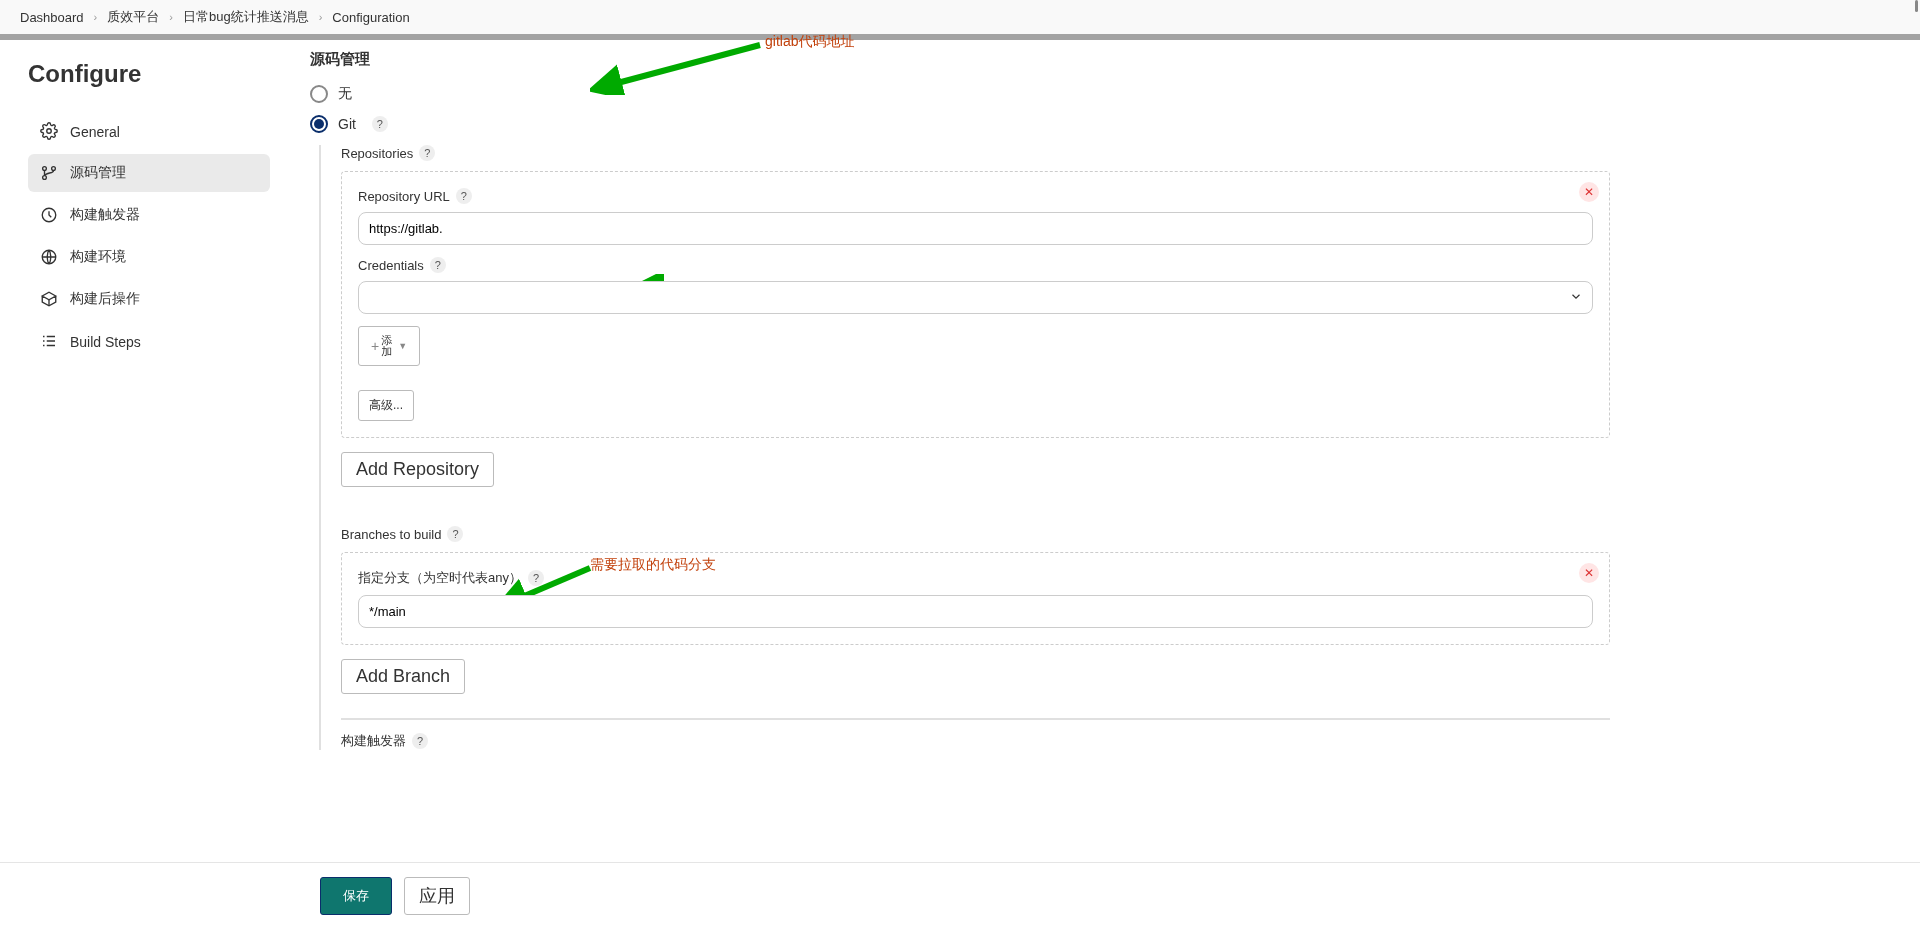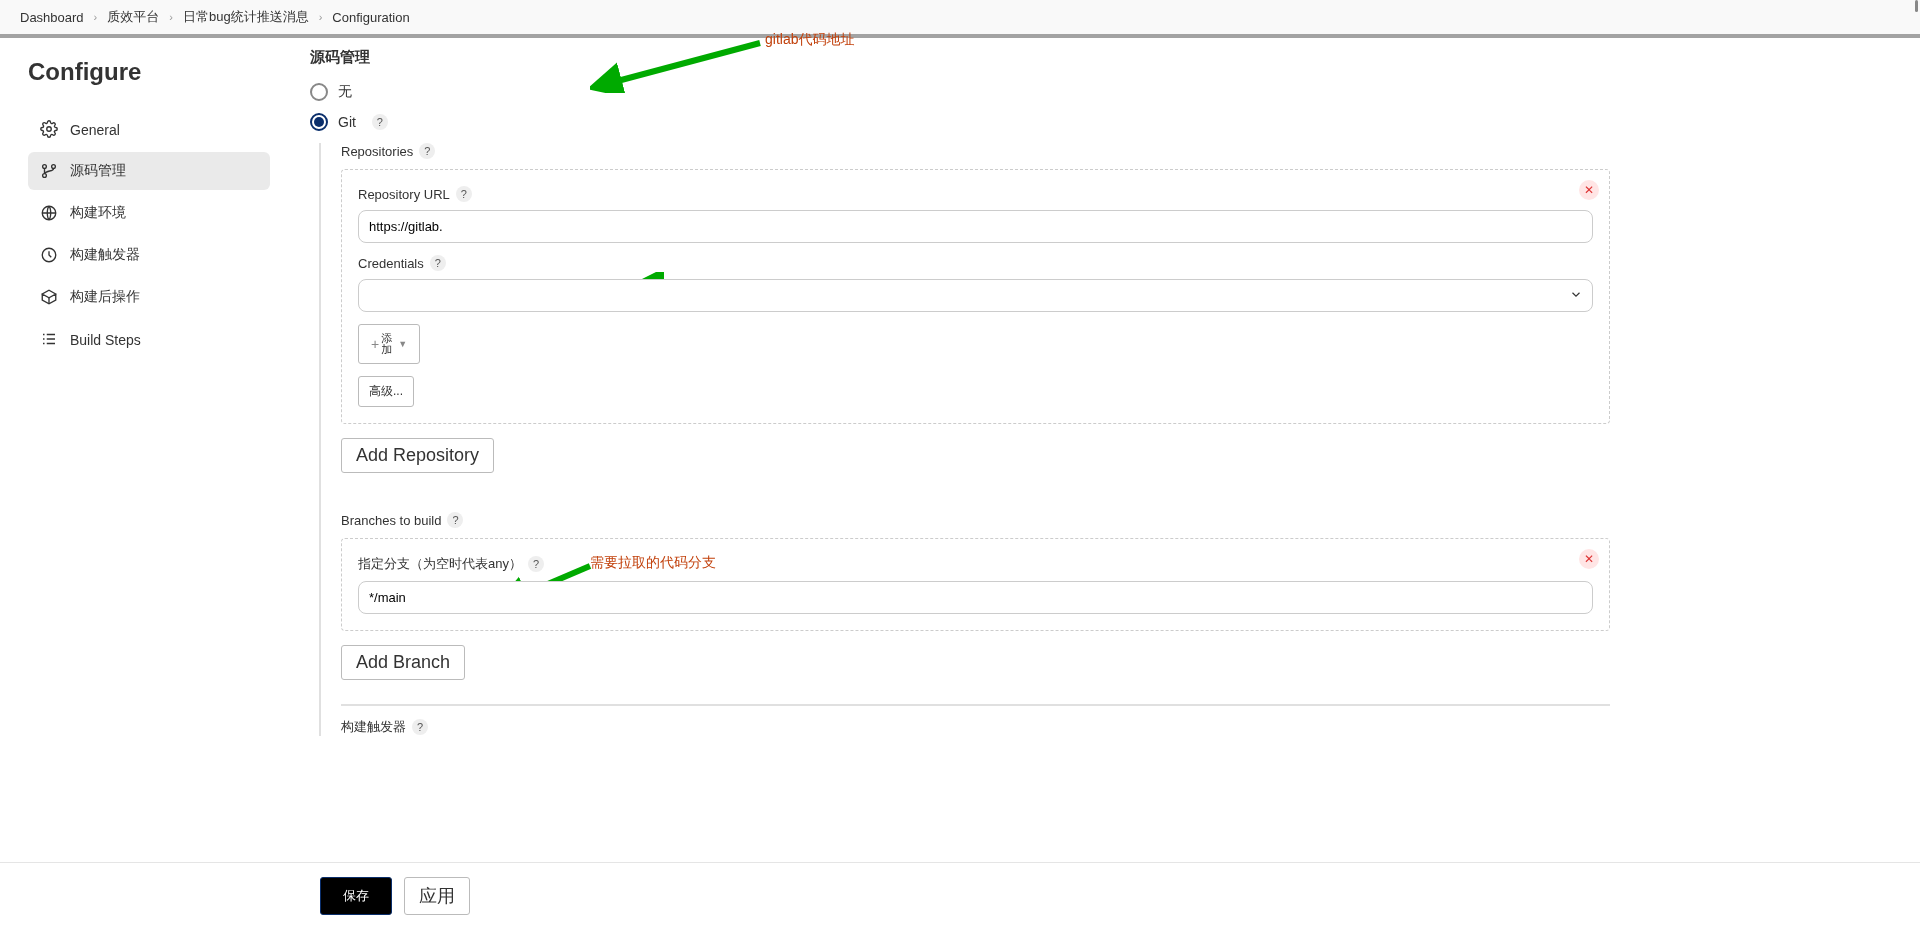--- a/index.html
+++ b/index.html
@@ -1,17 +1,17 @@
 <!DOCTYPE html>
 <html><head>
   <meta charset="utf-8">
   <style>
     * { box-sizing: border-box; margin: 0; padding: 0; }
     body { font-family: -apple-system, BlinkMacSystemFont, "Segoe UI", Arial, sans-serif; font-size: 14px; color: #333; background: #fff; }
-    .breadcrumb { display: flex; align-items: center; padding: 8px 20px; border-bottom: 4px solid #a3a3a3; font-size: 13px; color: #333; background: #f9f9f9; }
+    .breadcrumb { display: flex; align-items: center; padding: 8px 20px; border-bottom: 6px solid #a3a3a3; font-size: 13px; color: #333; background: #f9f9f9; }
     .breadcrumb .crumb { color: #333; }
     .breadcrumb .sep { margin: 0 10px; color: #999; font-size: 11px; }
     .layout { display: flex; }
     .sidebar { width: 290px; padding: 20px 20px 20px 28px; }
     .sidebar h1 { font-size: 24px; font-weight: 600; margin-bottom: 24px; }
     .side-item { display: flex; align-items: flex-end; padding: 10px 12px; border-radius: 6px; margin-bottom: 4px; cursor: pointer; font-size: 14px; color: #333; gap:12px;}
     .side-item.active { background: #eaeaea; font-weight: 500; }
     .side-icon { width: 18px; height: 18px; display:inline-flex; align-items:center; justify-content:center;}
     .side-icon svg { width:18px; height:18px; stroke:#333; fill:none; stroke-width:1.8;}
     .main { flex: 1; padding: 10px 0 120px 20px; max-width: 1320px; }
@@ -30,21 +30,21 @@
     .select-caret { position:absolute; right:10px; top:50%; transform:translateY(-50%); pointer-events:none;}
     .btn { border:1px solid #bbb; background:#fff; border-radius:3px; padding:6px 14px; font-size:18px; cursor:pointer; color:#333;}
     .btn-small { padding:6px 10px; font-size:12px;}
     .close-badge { position:absolute; top:10px; right:10px; width:20px; height:20px; border-radius:50%; background:#ffe5e5; color:#d33; display:flex; align-items:center; justify-content:center; font-size:12px; cursor:pointer;}
     .add-btn { display:inline-flex; align-items:center; gap:2px; border:1px solid #bbb; border-radius:3px; padding:8px 12px; font-size:12px; cursor:pointer; background:#fff; line-height:1.2;}
     .add-btn .plus { color:#888; font-size:14px;}
     .add-btn .caret { margin-left:4px; font-size:9px; color:#888;}
     .annot { position:absolute; color:#c2410c; font-size:14px; font-weight:400; pointer-events:none;}
     .arrow-svg { position:absolute; pointer-events:none;}
     .bottom-bar { position:fixed; bottom:0; left:0; right:0; background:#fff; border-top:1px solid #e5e5e5; padding:14px 0 14px 320px; display:flex; gap:12px; z-index:10;}
-    .btn-primary { background:#000000; color:#fff; border:1px solid #0a2e6b; border-radius:3px; padding:8px 22px; font-size:13px; cursor:pointer;}
+    .btn-primary { background:#0f766e; color:#fff; border:1px solid #0a2e6b; border-radius:3px; padding:8px 22px; font-size:13px; cursor:pointer;}
     .watermark { position:fixed; bottom:12px; right:18px; color:#ccc; font-size:13px; letter-spacing:0.5px; pointer-events:none;}
     .sep-line { border-bottom:2px solid #e0e0e0; margin:24px 0 12px;}
     .row-gap { margin-top:12px;}
     .scroll-indicator { position:fixed; right:2px; top:0; width:3px; height:12px; background:#888; border-radius:2px;}
     .main-rel { position:relative; }
   </style>
 </head>
 <body>
 
 <div class="breadcrumb">
@@ -78,33 +78,33 @@
             <circle cx="18" cy="6" r="2.5"></circle>
             <path d="M6 8.5v7M18 8.5c0 5-9 2-12 7"></path>
           </svg>
         </span>
       <span>源码管理</span>
     </div>
     <div class="side-item">
       <span class="side-icon">
           <svg viewBox="0 0 24 24">
             <circle cx="12" cy="12" r="9"></circle>
+            <path d="M12 7v5l3 3"></path>
+          </svg>
+        </span>
+      <span>构建触发器</span>
+    </div>
+    <div class="side-item">
+      <span class="side-icon">
+          <svg viewBox="0 0 24 24">
+            <circle cx="12" cy="12" r="9"></circle>
             <path d="M3 12h18M12 3c3 3 3 15 0 18M12 3c-3 3-3 15 0 18"></path>
           </svg>
         </span>
       <span>构建环境</span>
-    </div>
-    <div class="side-item">
-      <span class="side-icon">
-          <svg viewBox="0 0 24 24">
-            <circle cx="12" cy="12" r="9"></circle>
-            <path d="M12 7v5l3 3"></path>
-          </svg>
-        </span>
-      <span>构建触发器</span>
     </div>
     <div class="side-item">
       <span class="side-icon">
           <svg viewBox="0 0 24 24">
             <path d="M21 8l-9-5-9 5 9 5 9-5zM3 8v8l9 5 9-5V8"></path>
             <path d="M12 13v8"></path>
           </svg>
         </span>
       <span>构建后操作</span>
     </div>
@@ -181,21 +181,21 @@
         <div class="row-gap" style="display:flex; gap:10px;">
           <div class="add-btn">
             <span class="plus">+</span>
             <span style="display:flex;flex-direction:column;line-height:1;font-size:11px;">
                 <span>添</span>
                 <span>加</span>
               </span>
             <span class="caret">▼</span>
           </div>
         </div>
-        <div class="row-gap" style="margin-top:12px;">
+        <div class="row-gap" style="margin-top:24px;">
           <button class="btn btn-small" type="button">高级...</button>
         </div>
       </div>
 
       <button class="btn" type="button">Add Repository</button>
 
       <div class="field-label" style="margin-top:39px;">
         <span>Branches to build</span>
         <span class="help">?</span>
       </div>

